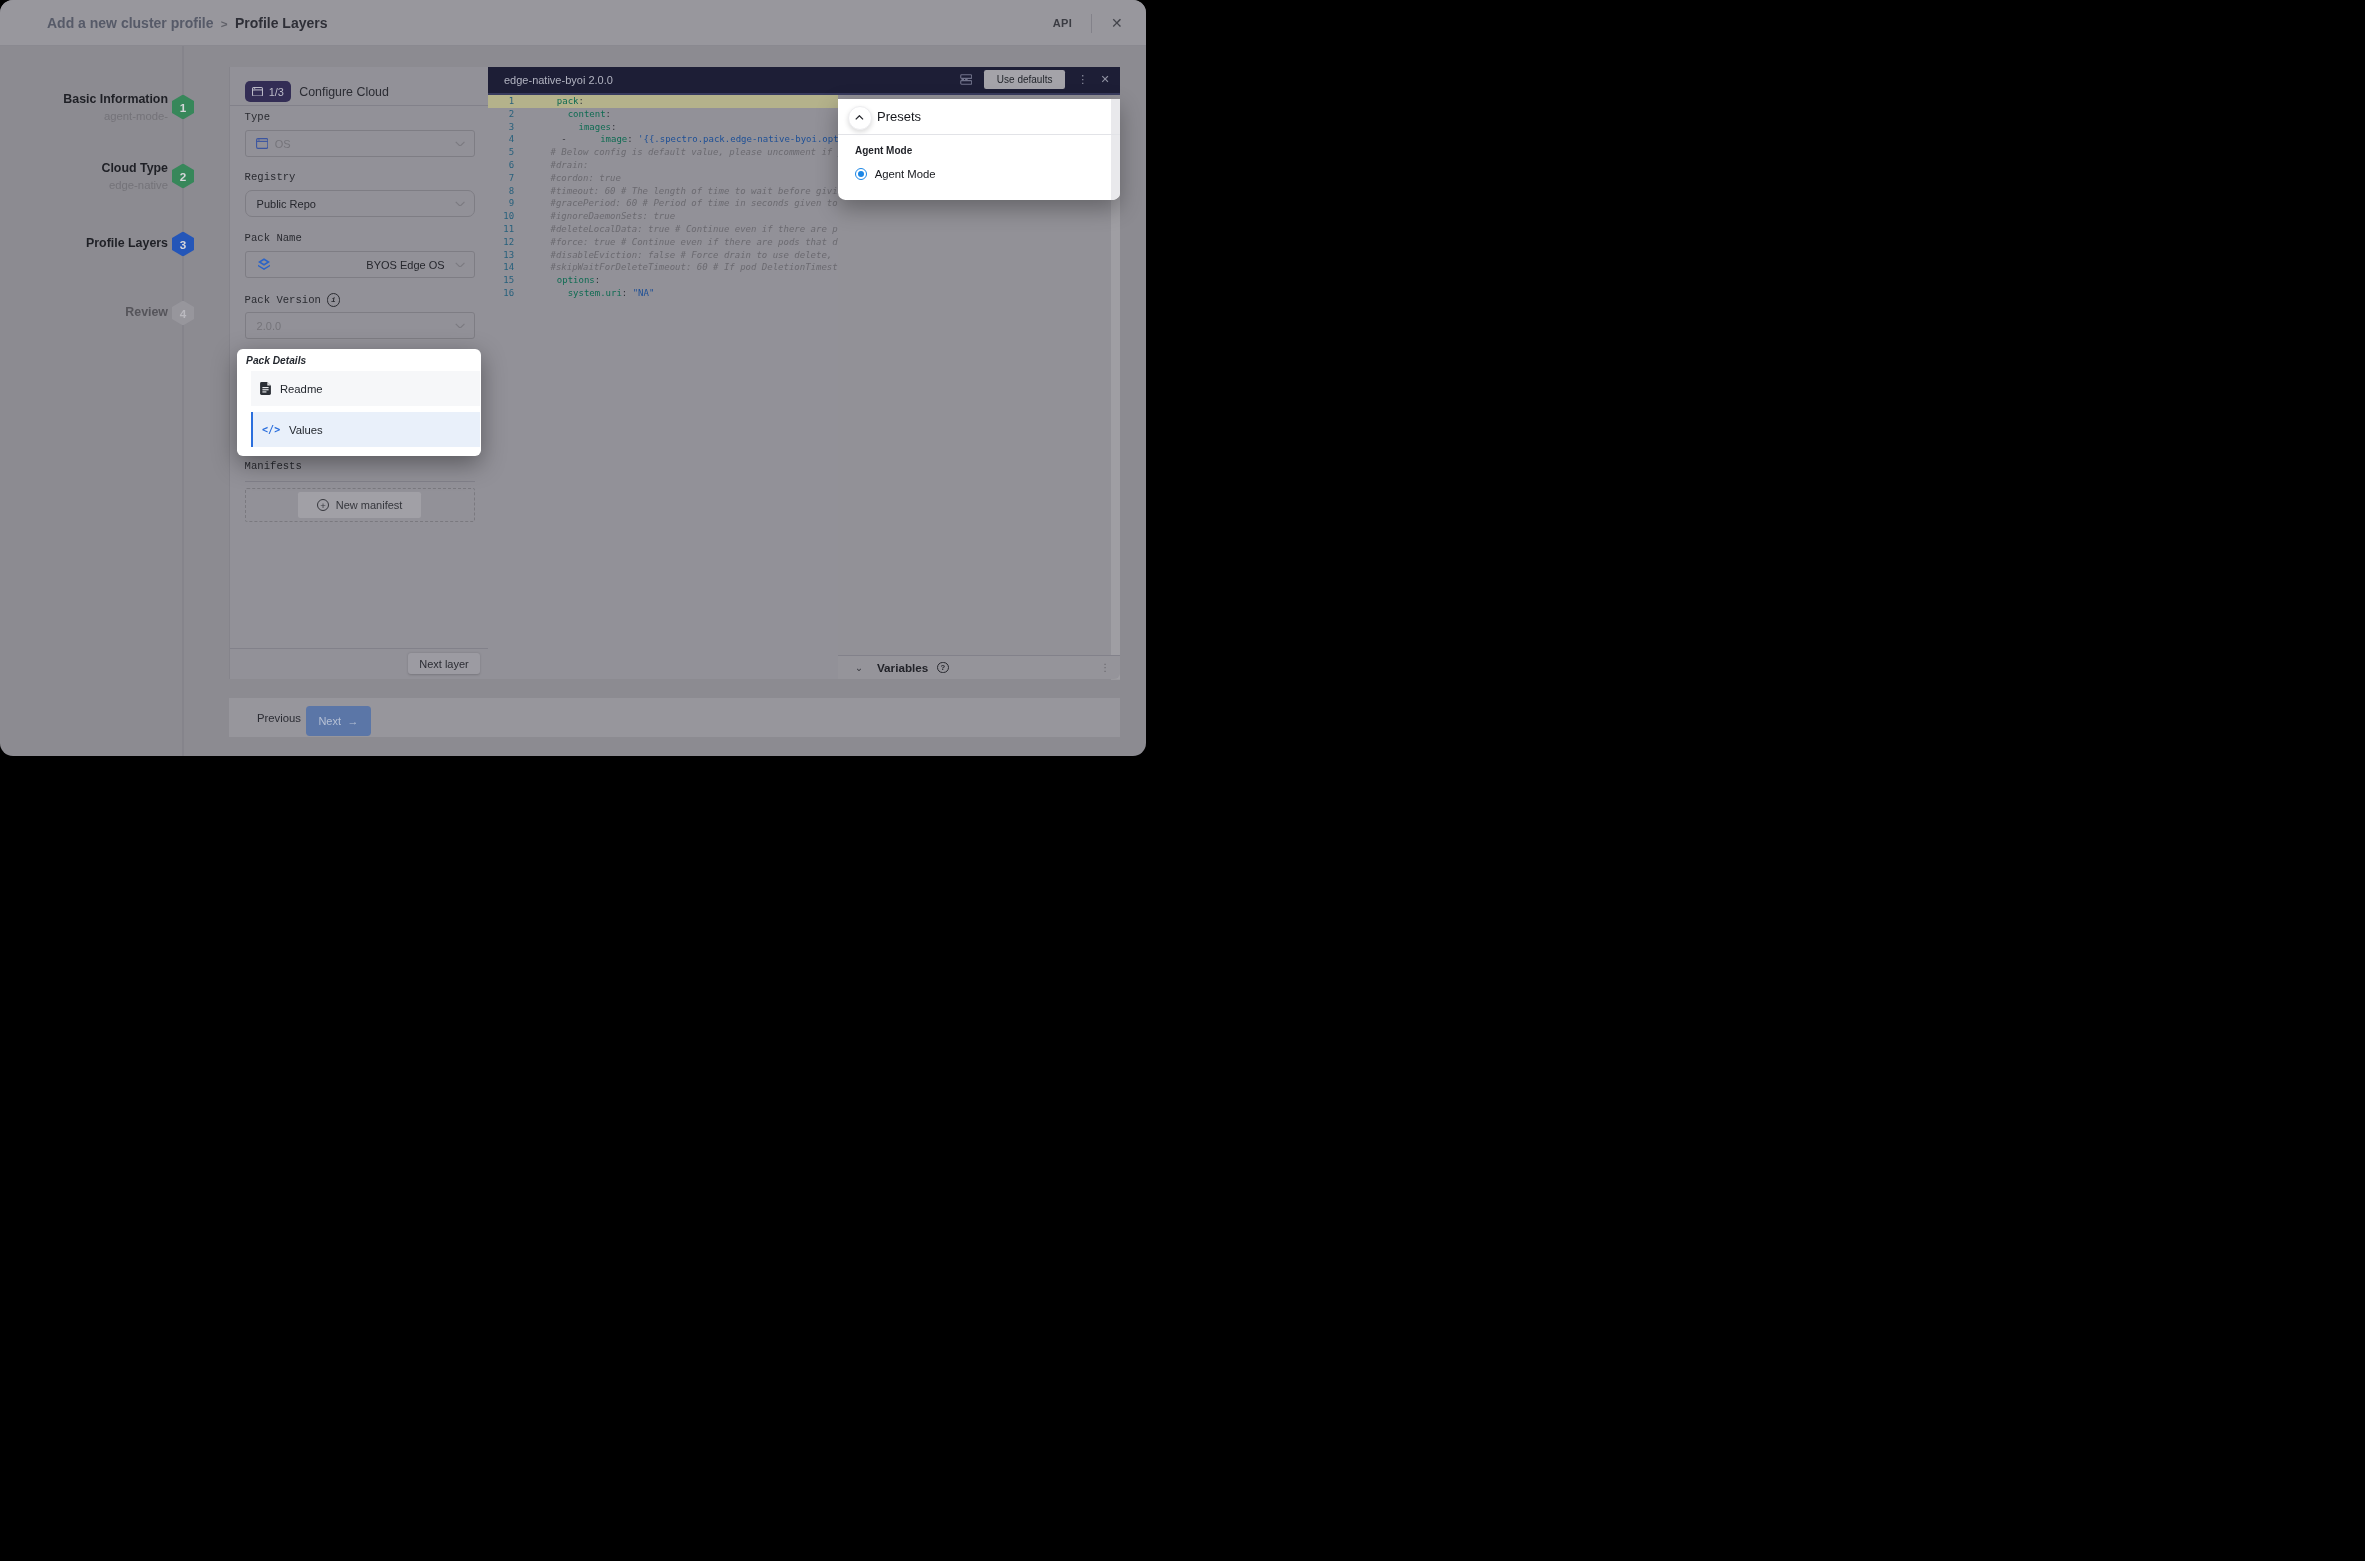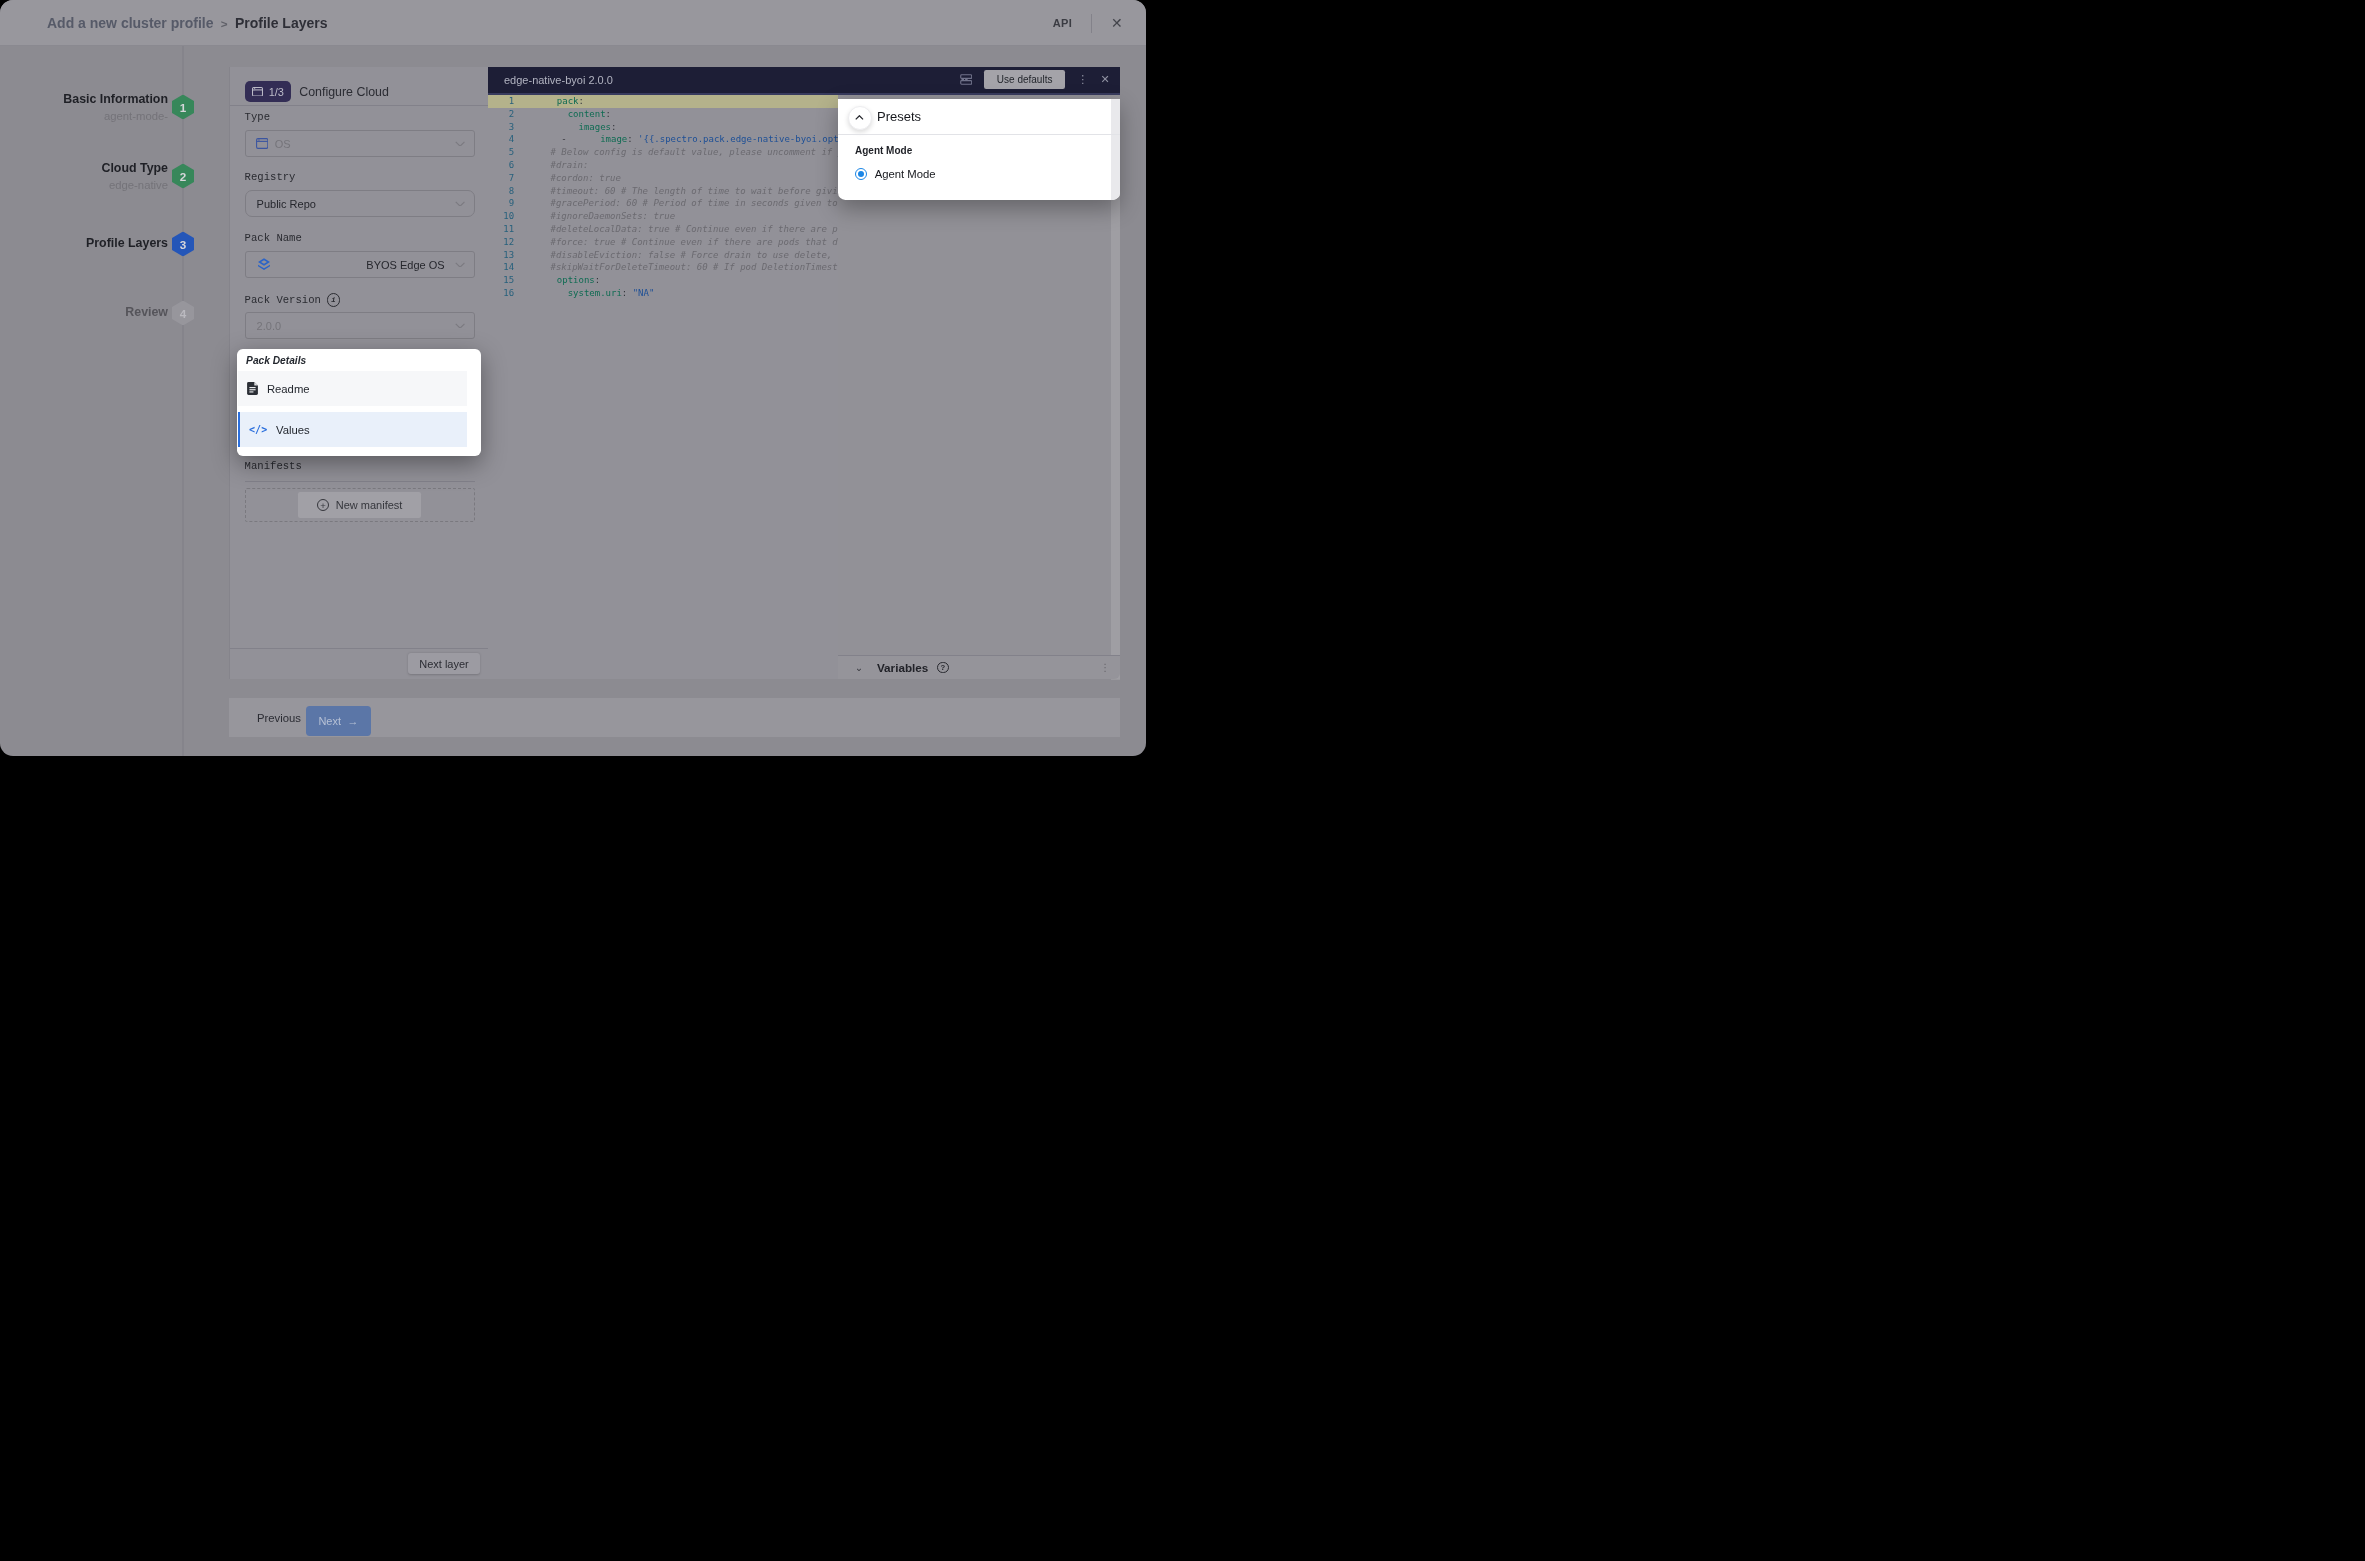--- a/index.html
+++ b/index.html
@@ -39,21 +39,21 @@
   .fld-label{position:absolute;left:14.6px;font-size:10.6px;color:#2a2b31;display:flex;align-items:center;gap:5.8px;font-family:Liberation Mono, monospace;}
   .select{position:absolute;left:14.6px;width:230px;height:27px;border:0.7px solid #7e7d84;border-radius:2.9px;box-sizing:border-box;display:flex;align-items:center;cursor:pointer;}
   .select .val{font-size:11px;color:#26272d;}
   .select .val.muted{color:#75747a;}
   .sel-chevron{position:absolute;right:8.8px;top:50%;transform:translateY(-50%);}
   .info-circle{width:11.7px;height:11.7px;border:1.1px solid #2a2b31;border-radius:50%;color:#2a2b31;font-size:7.3px;display:flex;align-items:center;justify-content:center;font-style:italic;font-weight:700;}
 
   
   .pack-details{position:absolute;left:7.3px;top:282px;width:244px;height:107px;background:#fff;border-radius:5.8px;box-shadow:0 7.3px 25px rgba(0,0,0,.38);z-index:5;}
   .pd-title{position:absolute;left:8.8px;top:5.8px;font-size:10.2px;font-weight:700;color:#23272e;font-style:italic;}
-  .pd-row{position:absolute;left:1px;width:229px;height:35px;display:flex;align-items:center;cursor:pointer;box-sizing:border-box;text-align:right;}
+  .pd-row{position:absolute;left:14px;width:229px;height:35px;display:flex;align-items:center;cursor:pointer;box-sizing:border-box;text-align:right;}
   .pd-row.readme{top:22px;background:#f6f7f9;}
   .pd-row.values{top:63px;background:#e9f0fa;border-left:2.2px solid #2b6fdd;}
   .pd-label{font-size:11.3px;color:#23272e;margin-left:8.8px;}
   .pd-ico{margin-left:8.8px;display:flex;align-items:center;}
   .code-glyph{color:#2b6fdd;font-weight:700;font-size:10px;font-family:"DejaVu Sans Mono",monospace;}
 
   .manifest-divider{position:absolute;left:14.6px;top:414px;width:230px;height:0.7px;background:#82818a;}
   .manifest-box{position:absolute;left:14.6px;top:421px;width:230px;height:34px;border:1.1px dashed #7a797f;border-radius:2.2px;box-sizing:border-box;display:flex;align-items:center;justify-content:center;cursor:pointer;}
   .manifest-inner{display:flex;align-items:center;gap:6.6px;background:rgba(255,255,255,.14);border-radius:2.2px;padding:6.6px 19px;}
   .plus-circle{width:12.4px;height:12.4px;border:1.1px solid #35363c;border-radius:50%;color:#35363c;font-size:9.5px;display:flex;align-items:center;justify-content:center;box-sizing:border-box;}

